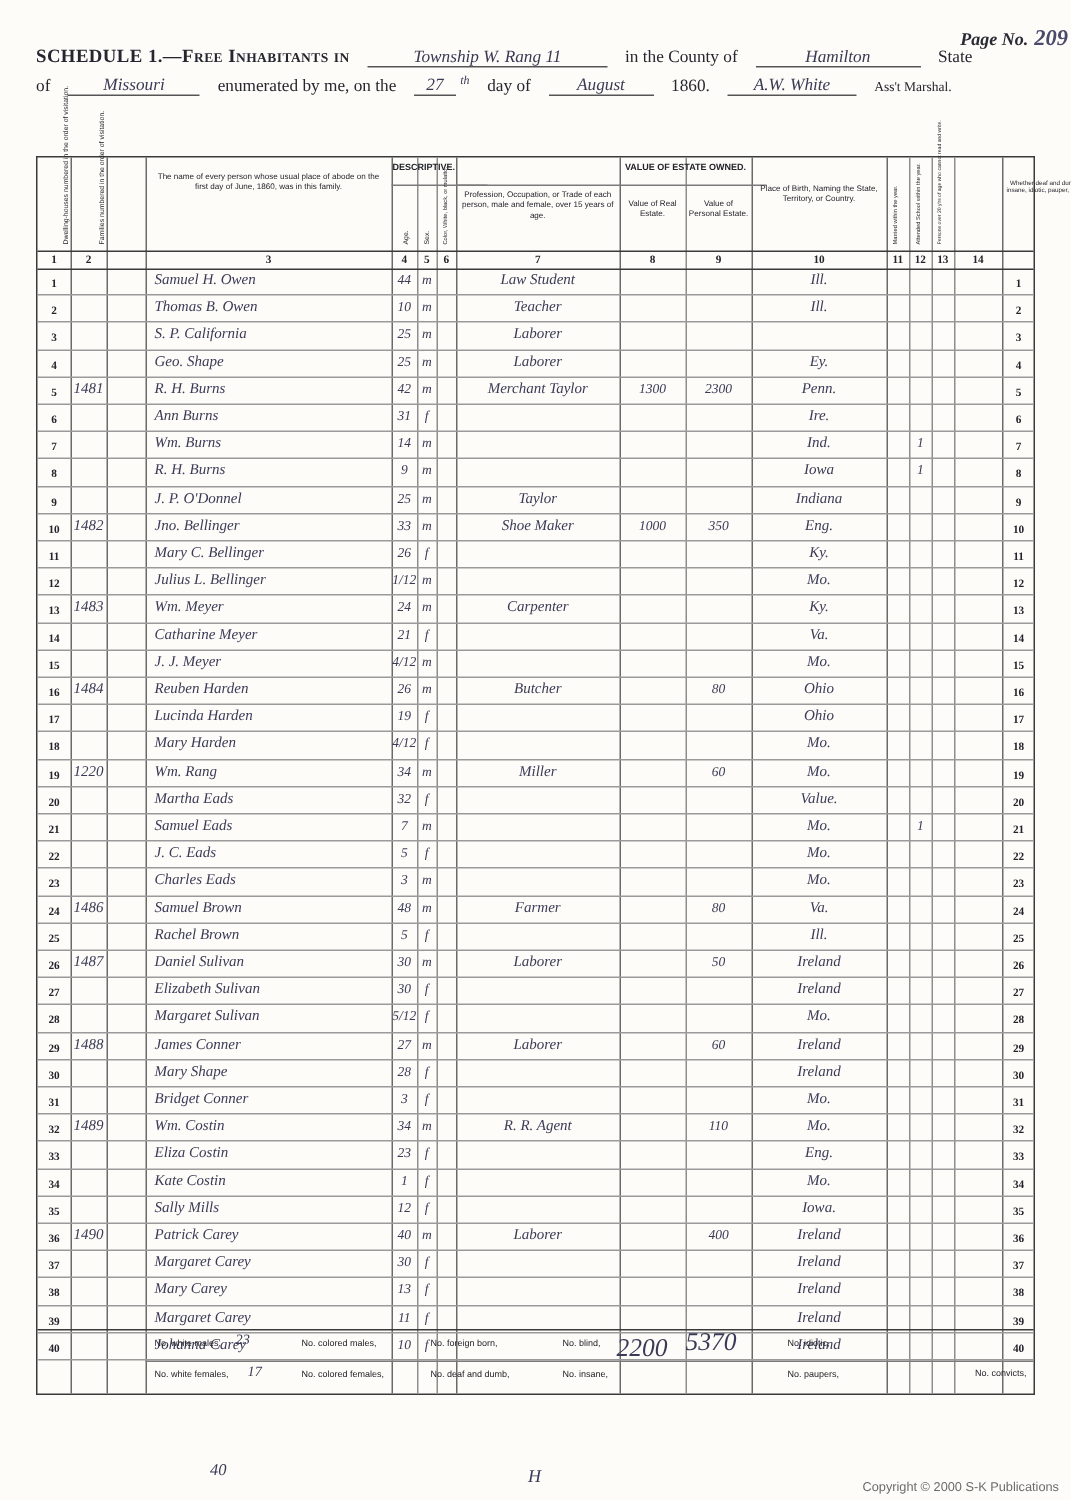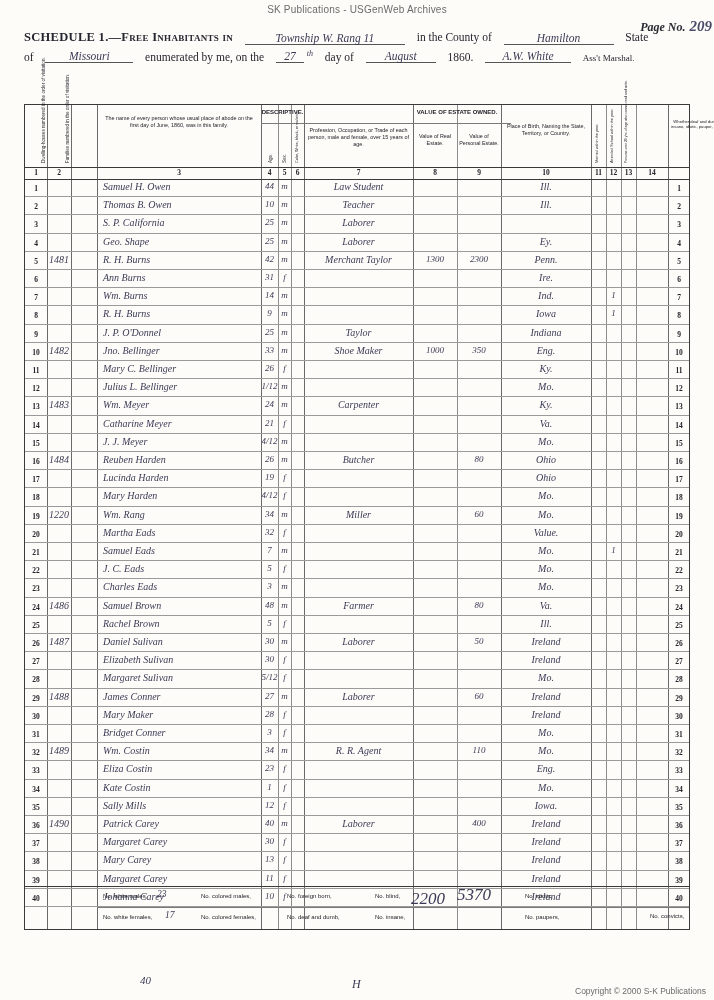--- a/index.html
+++ b/index.html
@@ -54,21 +54,20 @@
   .bigscrawl{position:absolute;font-family:"Liberation Serif",serif;font-style:italic;font-size:17px;color:#3b3b57;}
 
   .bottomnum{position:absolute;left:140px;bottom:14px;font-family:"Liberation Serif",serif;font-style:italic;font-size:11px;color:#3b3b57;}
   .bottommark{position:absolute;left:352px;bottom:8px;font-family:"Liberation Serif",serif;font-style:italic;font-size:12px;color:#3b3b57;}
 </style>
 </head>
 <body>
 
 <div class="page">
 
-  <div class="watermark-top">SK Publications - USGenWeb Archives</div>
   <div class="watermark-bottom">Copyright © 2000 S-K Publications</div>
 
   <div class="pageno">
     <span>Page No.</span><span class="num">209</span>
   </div>
 
   <div class="hdr">
     <div class="hline">
       <span class="sched">SCHEDULE 1.—Free Inhabitants in</span>
       <span class="hs"></span>
@@ -687,21 +686,21 @@
           <div class="cell c sm" style="left: 566px; width: 15px;"></div>
           <div class="cell c sm" style="left: 581px; width: 15px;"></div>
           <div class="cell c sm" style="left: 596px; width: 15px;"></div>
         </div>
         <div class="row" style="top: 527.8px;">
           <div style="position: absolute; left: 0px; right: 0px; bottom: 0px; height: 1px; background: rgb(154, 154, 154);"></div>
           <div class="rnum" style="left: 0px; width: 22px;">30</div>
           <div class="rnum" style="left: 643px; width: 22px;">30</div>
           <div class="cell c" style="left: 22px; width: 24px;"></div>
           <div class="cell c" style="left: 46px; width: 26px;"></div>
-          <div class="cell " style="left: 78px; width: 156px;">Mary Maker</div>
+          <div class="cell " style="left: 78px; width: 156px;">Mary Shape</div>
           <div class="cell c sm" style="left: 236px; width: 17px;">28</div>
           <div class="cell c sm" style="left: 253px; width: 13px;">f</div>
           <div class="cell c sm" style="left: 266px; width: 13px;"></div>
           <div class="cell c" style="left: 279px; width: 109px;"></div>
           <div class="cell c sm" style="left: 388px; width: 44px;"></div>
           <div class="cell c sm" style="left: 432px; width: 44px;"></div>
           <div class="cell c" style="left: 476px; width: 90px;">Ireland</div>
           <div class="cell c sm" style="left: 566px; width: 15px;"></div>
           <div class="cell c sm" style="left: 581px; width: 15px;"></div>
           <div class="cell c sm" style="left: 596px; width: 15px;"></div>

